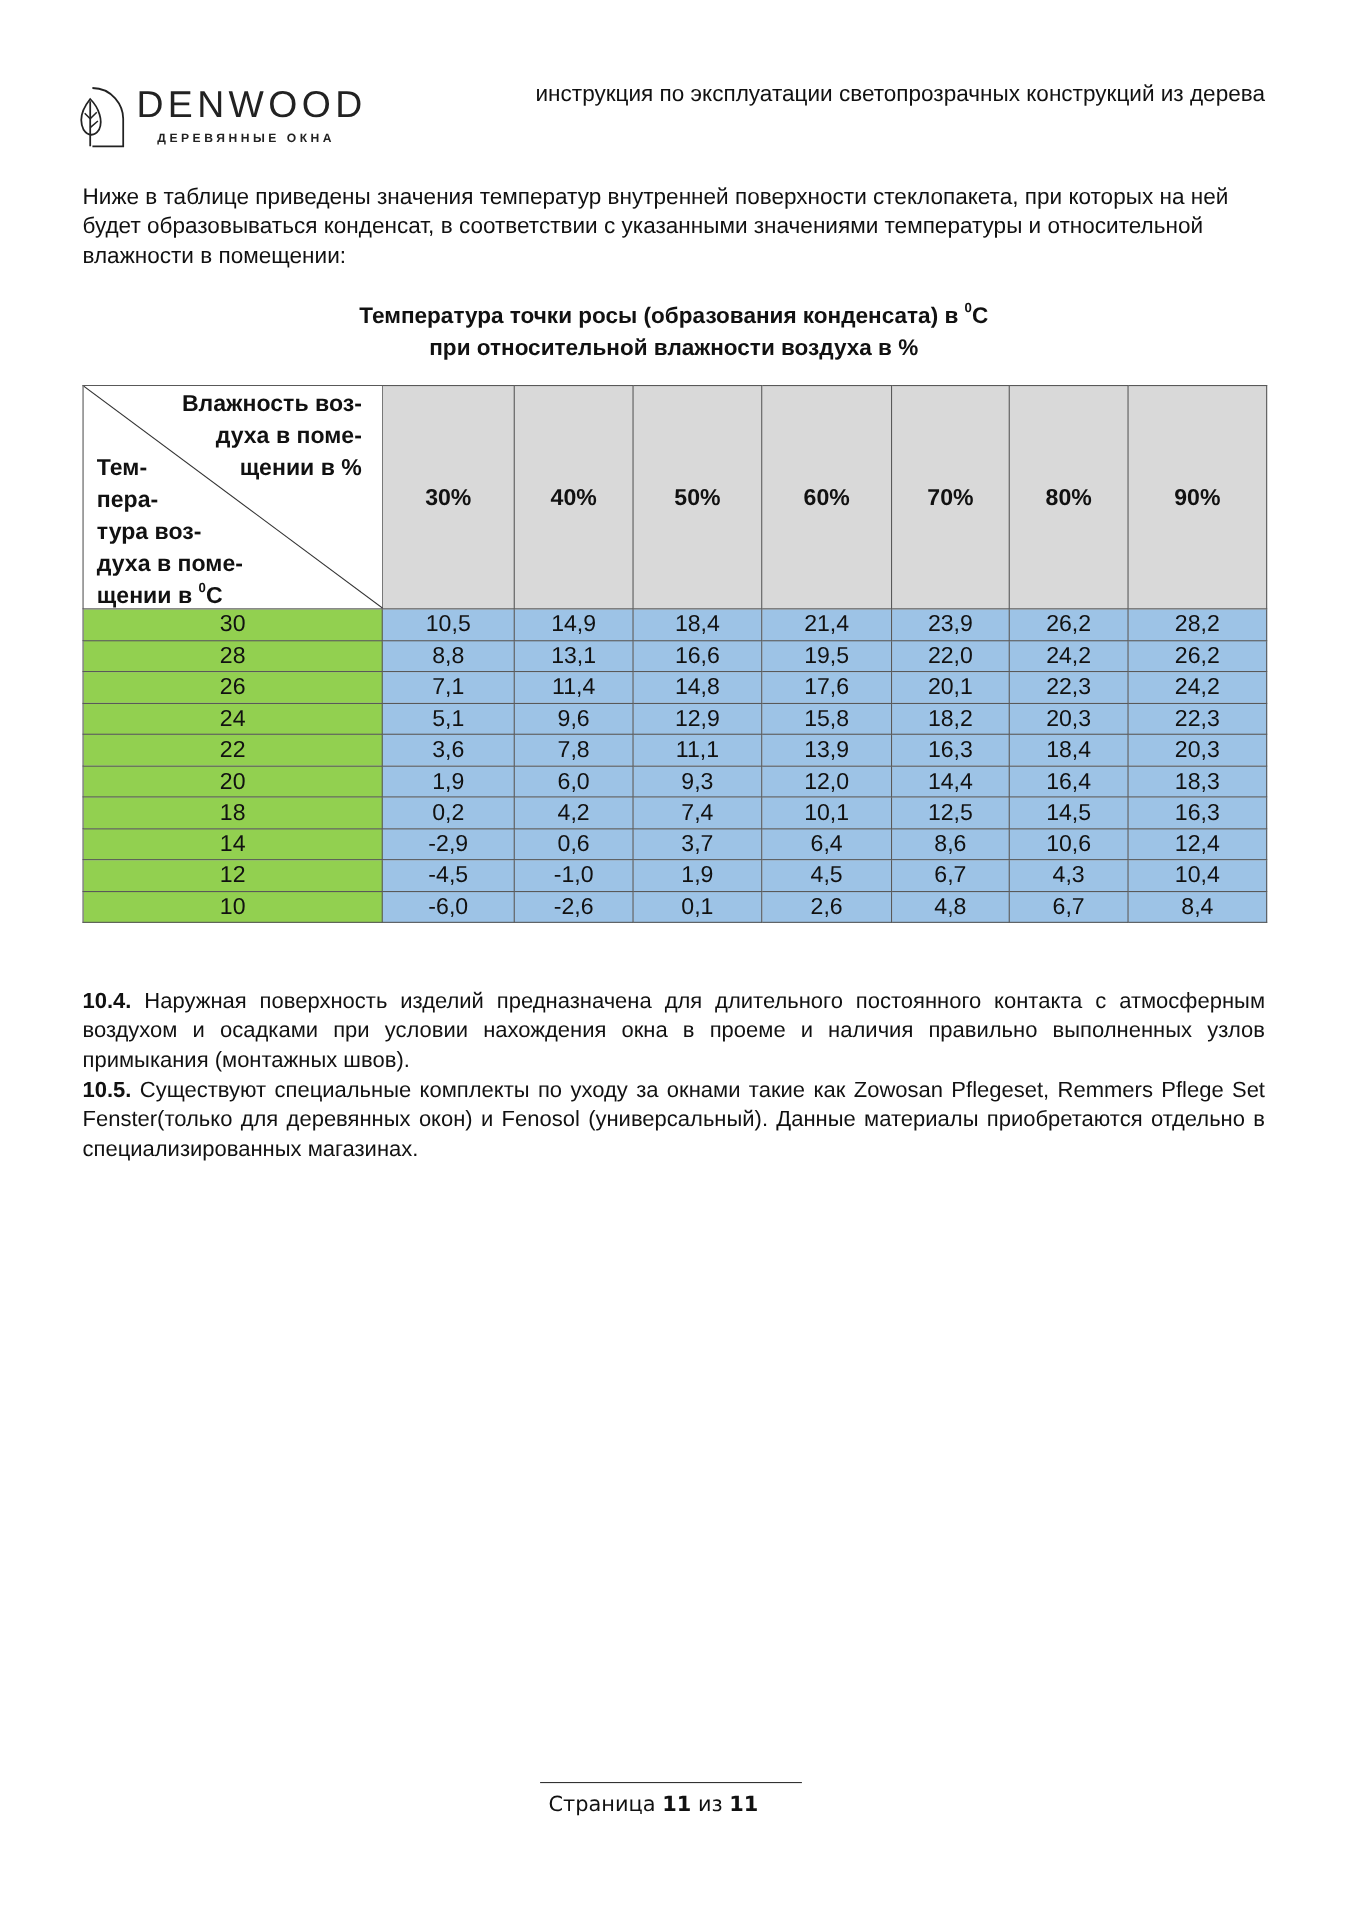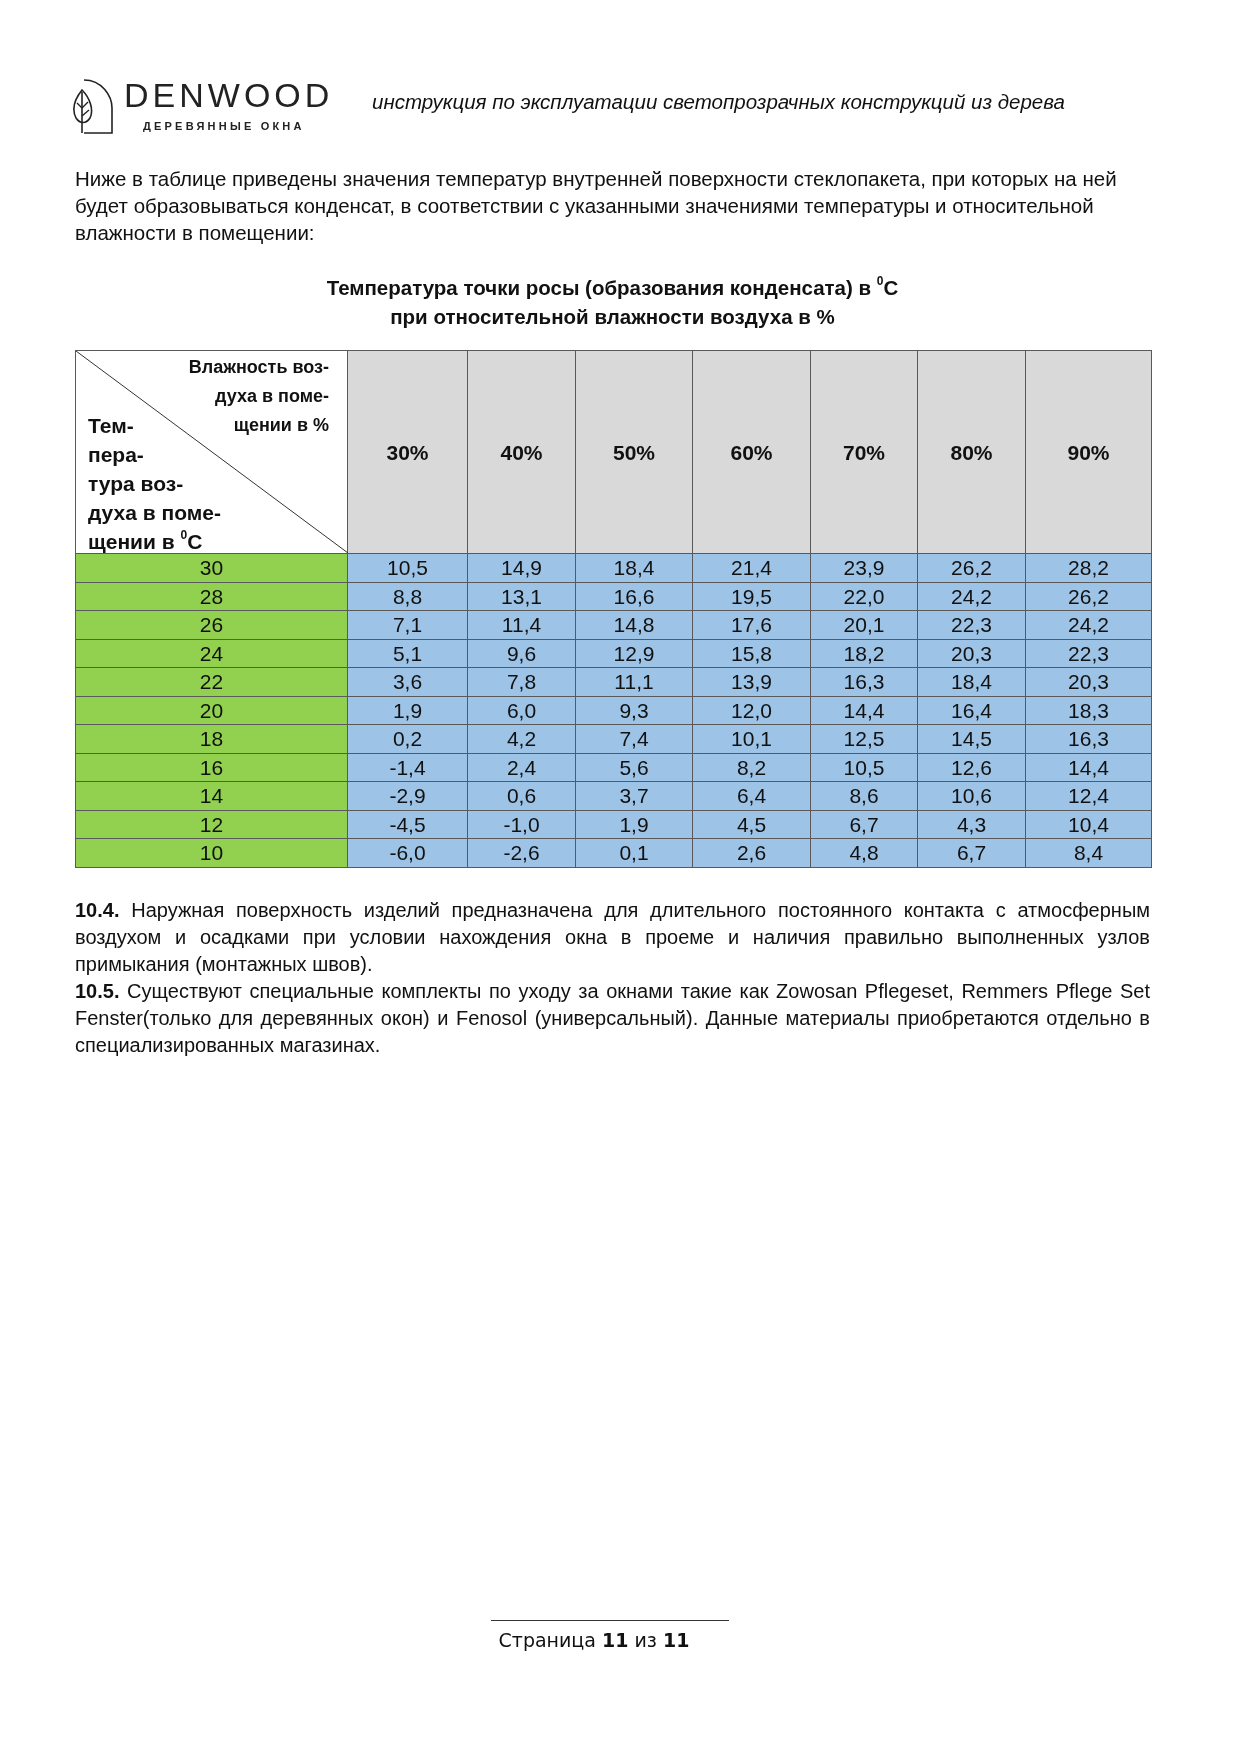--- a/index.html
+++ b/index.html
@@ -6,22 +6,22 @@
   body { width: 1241px; height: 1755px; position: relative; overflow: hidden;
          font-family: "Liberation Sans", sans-serif; color: #111; }
 
   .logo { position: absolute; left: 72px; top: 76px; width: 270px; height: 60px; }
   .logo svg { position: absolute; left: 0; top: 0; }
   .logo-name { position: absolute; left: 52px; top: 2px; font-size: 34px; letter-spacing: 4px;
                font-weight: normal; color: #222; line-height: 34px; }
   .logo-sub { position: absolute; left: 71px; top: 44px; font-size: 11px; letter-spacing: 3.2px;
               color: #222; line-height: 12px; font-weight: bold; }
 
-  .doc-title { position: absolute; left: 372px; top: 90px; width: 778px; 
-               font-size: 20.5px; line-height: 24px; font-style: italic; }
+  .doc-title { position: absolute; left: 372px; top: 74px; width: 778px; text-align: right;
+               font-size: 20.5px; line-height: 24px; }
 
   .intro { position: absolute; left: 75px; top: 165px; width: 1075px; font-size: 20.5px;
            line-height: 27px; margin: 0; }
 
   .table-title { position: absolute; left: 75px; top: 273px; width: 1075px; text-align: center;
                  font-size: 20.5px; font-weight: bold; line-height: 29px; margin: 0; }
   .table-title sup, .corner sup { font-size: 12px; position: relative; top: -2px; vertical-align: super; line-height: 0; }
 
   table.dew { position: absolute; left: 75px; top: 350px; width: 1076px; border-collapse: collapse;
               table-layout: fixed; }
@@ -29,21 +29,21 @@
                                font-size: 21px; line-height: 27px; }
   table.dew th.hum { background: #d9d9d9; font-weight: bold; height: 202px; }
   table.dew td.temp { background: #92d050; }
   table.dew td.val { background: #9dc3e6; }
   table.dew tr.row td { height: 27.5px; }
 
   .corner { background: #fff; position: relative; padding: 0 !important; }
   .corner-inner { position: relative; width: 100%; height: 202px; }
   .corner svg { position: absolute; left: 0; top: 0; }
   .corner .top-lbl { position: absolute; right: 18px; top: 2px; text-align: right; font-weight: bold;
-                     font-size: 18px; line-height: 29px; }
+                     font-size: 21px; line-height: 29px; }
   .corner .bot-lbl { position: absolute; left: 12px; top: 60px; text-align: left; font-weight: bold;
                      font-size: 21px; line-height: 29px; }
 
   .para { position: absolute; left: 75px; width: 1075px; font-size: 20px; line-height: 27px;
           margin: 0; text-align: justify; }
   .para b { font-weight: bold; }
   .p104 { top: 897px; }
   .p105 { top: 978px; }
 
   .footer-line { position: absolute; left: 491px; top: 1620px; width: 238px; height: 0;
@@ -180,30 +180,20 @@
         <td class="temp">18</td>
         <td class="val">0,2</td>
         <td class="val">4,2</td>
         <td class="val">7,4</td>
         <td class="val">10,1</td>
         <td class="val">12,5</td>
         <td class="val">14,5</td>
         <td class="val">16,3</td>
       </tr>
       <tr class="row">
-        <td class="temp">16</td>
-        <td class="val">-1,4</td>
-        <td class="val">2,4</td>
-        <td class="val">5,6</td>
-        <td class="val">8,2</td>
-        <td class="val">10,5</td>
-        <td class="val">12,6</td>
-        <td class="val">14,4</td>
-      </tr>
-      <tr class="row">
         <td class="temp">14</td>
         <td class="val">-2,9</td>
         <td class="val">0,6</td>
         <td class="val">3,7</td>
         <td class="val">6,4</td>
         <td class="val">8,6</td>
         <td class="val">10,6</td>
         <td class="val">12,4</td>
       </tr>
       <tr class="row">

